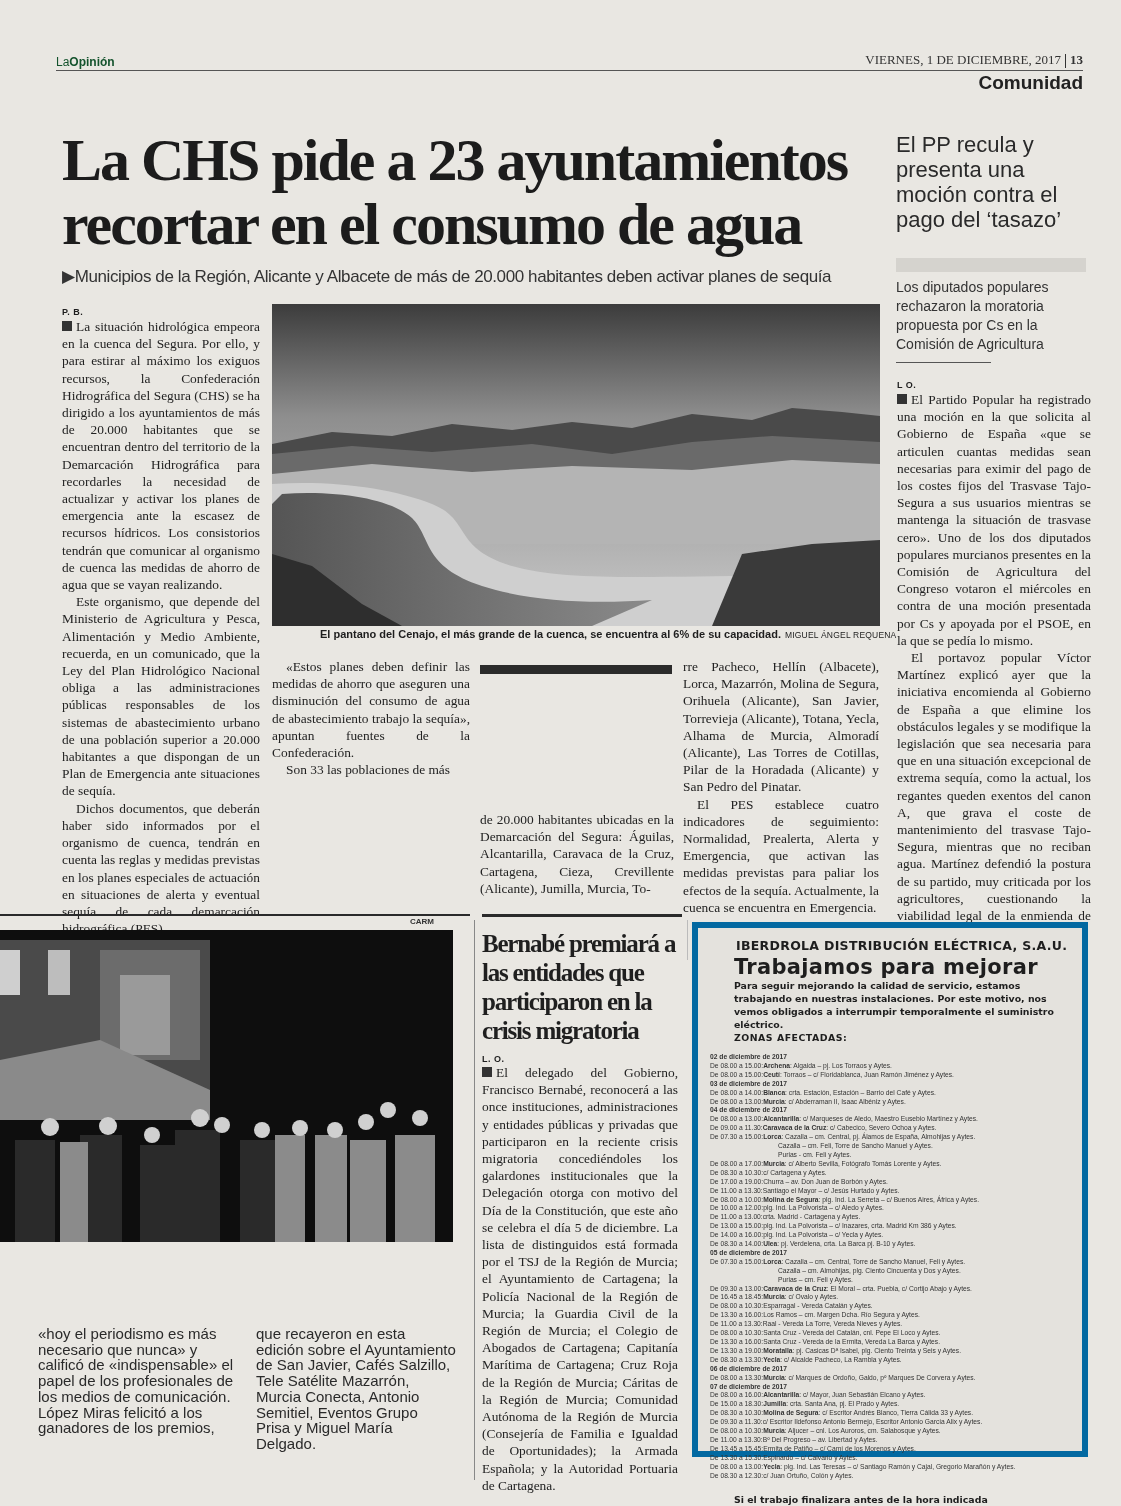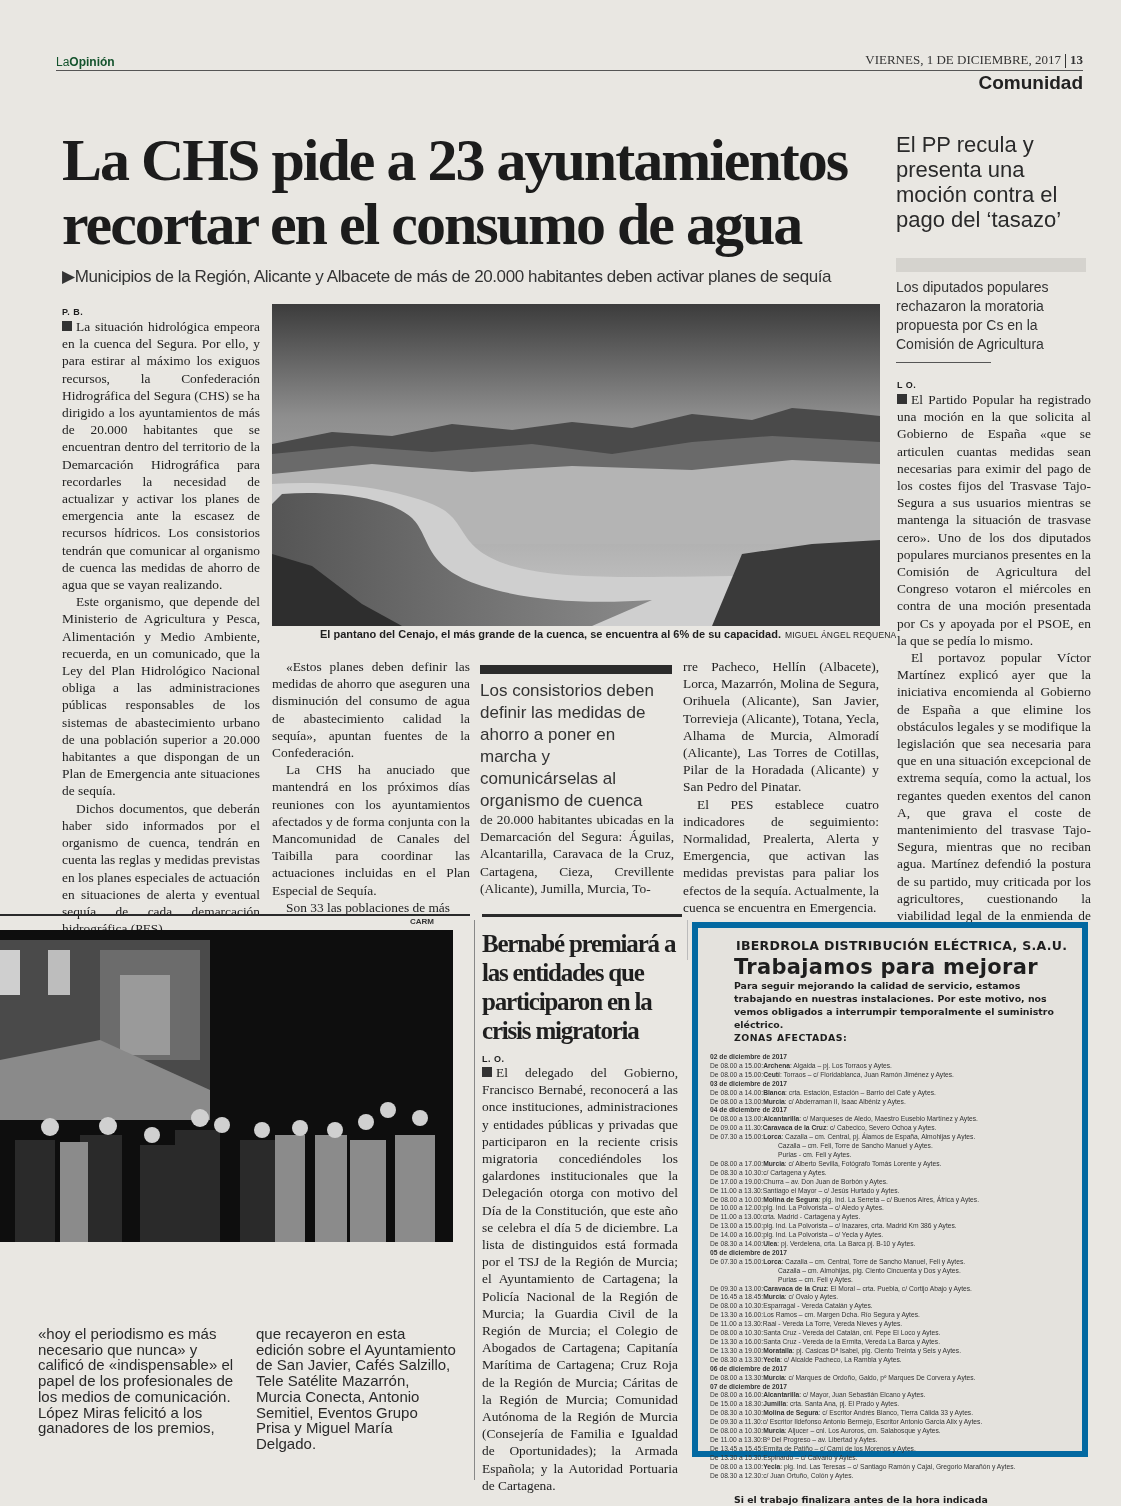--- a/index.html
+++ b/index.html
@@ -101,28 +101,26 @@
     <path d="M0 170 L100 160 L200 168 L300 162 L420 166 L520 156 L608 160 L608 240 L0 240 Z" fill="#b4b4b4"></path>
     <path d="M0 180 C60 176 120 184 160 200 C200 216 180 244 240 262 C300 280 420 270 520 272 L608 280 L608 322 L0 322 Z" fill="#cfcfcf"></path>
     <path d="M10 190 C70 186 120 196 140 214 C160 234 150 262 210 282 C260 298 320 300 380 296 L320 322 L0 322 L0 200 Z" fill="url(#water)"></path>
     <path d="M0 250 L40 262 L90 300 L130 322 L0 322 Z" fill="#2e2e2e"></path>
     <path d="M470 250 L540 240 L608 236 L608 322 L440 322 Z" fill="#3a3a3a"></path>
   </svg>
 </div>
 <div class="abs caption1"><span>El pantano del Cenajo, el más grande de la cuenca, se encuentra al 6% de su capacidad.</span><span class="credit">MIGUEL ÁNGEL REQUENA</span></div>
 
 <div class="abs col" style="left:272px;top:658px;width:198px;">
-  <p>«Estos planes deben definir las medidas de ahorro que aseguren una disminución del consumo de agua de abastecimiento calidad la sequía», apuntan fuentes de la Confederación.</p>
-  <p>La CHS ha anuciado que mantendrá en los próximos días reuniones con los ayuntamientos afectados y de forma conjunta con la Mancomunidad de Canales del Taibilla para coordinar las actuaciones incluidas en el Plan Especial de Sequía.</p>
+  <p>«Estos planes deben definir las medidas de ahorro que aseguren una disminución del consumo de agua de abastecimiento trabajo la sequía», apuntan fuentes de la Confederación.</p>
   <p>Son 33 las poblaciones de más</p>
 </div>
 
 <div class="abs pullquote">
   <div class="bar"></div>
-  <div class="txt">Los consistorios deben definir las medidas de ahorro a poner en marcha y comunicárselas al organismo de cuenca</div>
 </div>
 <div class="abs col" style="left:480px;top:811px;width:194px;">
   <p class="first">de 20.000 habitantes ubicadas en la Demarcación del Segura: Águilas, Alcantarilla, Caravaca de la Cruz, Cartagena, Cieza, Crevillente (Alicante), Jumilla, Murcia, To-</p>
 </div>
 
 <div class="abs col" style="left:683px;top:658px;width:196px;">
   <p class="first">rre Pacheco, Hellín (Albacete), Lorca, Mazarrón, Molina de Segura, Orihuela (Alicante), San Javier, Torrevieja (Alicante), Totana, Yecla, Alhama de Murcia, Almoradí (Alicante), Las Torres de Cotillas, Pilar de la Horadada (Alicante) y San Pedro del Pinatar.</p>
   <p>El PES establece cuatro indicadores de seguimiento: Normalidad, Prealerta, Alerta y Emergencia, que activan las medidas previstas para paliar los efectos de la sequía. Actualmente, la cuenca se encuentra en Emergencia.</p>
 </div>
 

